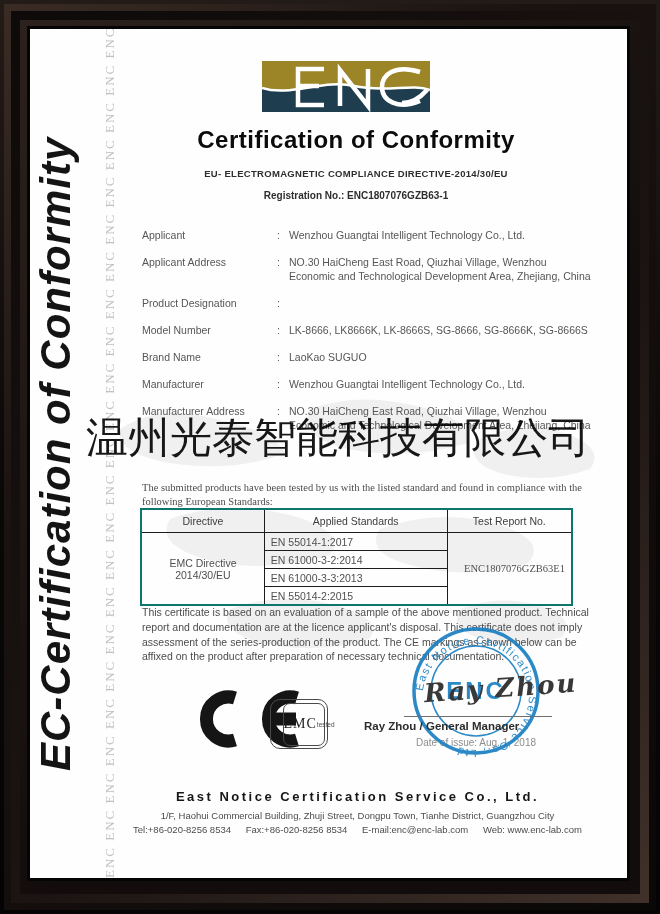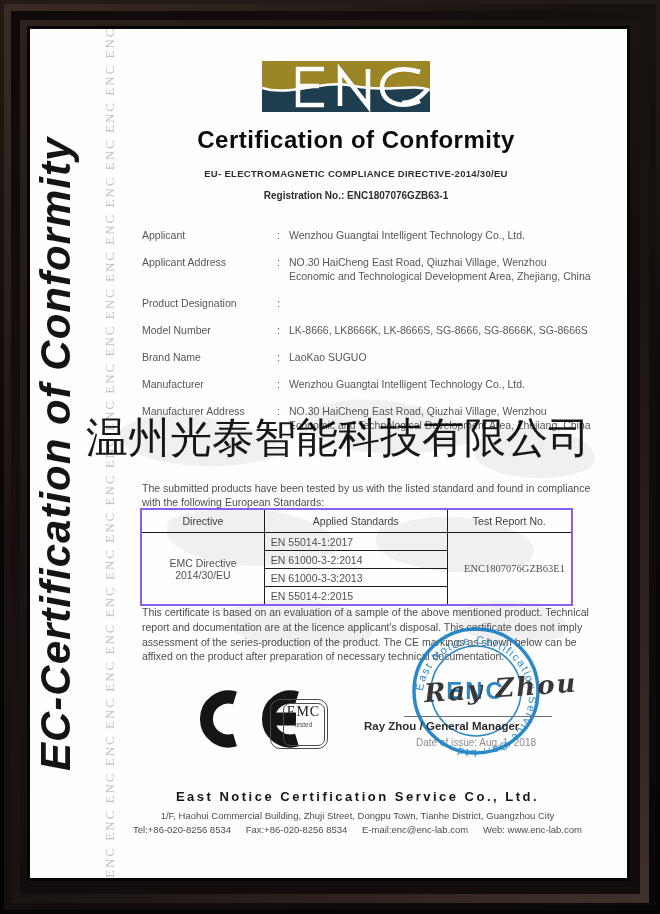--- a/index.html
+++ b/index.html
@@ -42,39 +42,39 @@
   .frow{display:flex;margin-bottom:13px;font-size:10.5px;line-height:14px;color:#565656;}
   .flabel{width:135px;flex:none;}
   .fsep{width:12px;flex:none;}
   .fvalue{flex:1;}
 
   .cn-wm{position:absolute;left:56px;top:381px;width:540px;z-index:3;
     font-family:"DejaVu Serif","Liberation Serif",serif;font-size:42px;color:#000;
     opacity:.9;white-space:nowrap;letter-spacing:0px;}
 
   .intro{position:absolute;left:112px;top:452px;width:450px;font-size:10.5px;
-    line-height:14px;color:#4c4c4c;z-index:1;}
+    line-height:14px;color:#4c4c4c;z-index:1;font-family:Liberation Serif, serif;}
 
   .std-table{position:absolute;left:110px;top:479px;width:433px;z-index:1;
     border-collapse:collapse;font-size:10.5px;color:#4f4f4f;}
   .std-table th,.std-table td{border:1px solid #1c1c1c;padding:2px 6px;}
-  .std-table{border:2px solid #8b5cf6;}
+  .std-table{border:2px solid #0f766e;}
   .std-table th{font-weight:normal;height:18px;text-align:center;color:#3c3c3c;}
   .std-table td.dir{width:118px;text-align:center;white-space:pre-line;}
   .std-table td.std{width:188px;height:13px;}
   .std-table td.rep{width:113px;text-align:right;font-family:Liberation Serif, serif;}
 
   .disclaimer{position:absolute;left:112px;top:576px;width:458px;font-size:10.5px;
     line-height:14.8px;color:#4c4c4c;z-index:1;}
 
   .ce-mark{position:absolute;left:163px;top:660px;z-index:1;}
   .emc-box{position:absolute;left:240px;top:670px;width:56px;height:48px;
     border:1.5px solid #4a4a4a;border-radius:10px;z-index:1;}
   .emc-inner{position:absolute;inset:2.5px;border:1.5px solid #4a4a4a;border-radius:7px;
-    display:flex;flex-direction:column;align-items:center;justify-content:flex-start;margin-left:9px;}
+    display:flex;flex-direction:row;align-items:center;justify-content:flex-start;margin-left:9px;}
   .emc-label{font-family:"Liberation Serif",serif;font-size:14px;color:#1a1a1a;letter-spacing:1px;}
   .emc-sub{font-size:6.5px;color:#4a4a4a;margin-top:1px;}
 
   .stamp{position:absolute;left:380px;top:596px;width:132px;height:132px;z-index:2;opacity:.92;}
   .signature{position:absolute;left:394px;top:644px;z-index:3;
     font-family:"DejaVu Serif",serif;font-style:italic;font-weight:bold;
     font-size:26px;color:#383838;transform:rotate(-4deg);letter-spacing:2px;}
   .sig-line{position:absolute;left:374px;top:687px;width:148px;border-top:1.5px solid #6e6e6e;z-index:3;}
   .sig-name{position:absolute;left:334px;top:691px;width:224px;text-align:left;
     font-size:11.5px;font-weight:bold;color:#2c2c2c;z-index:3;}

